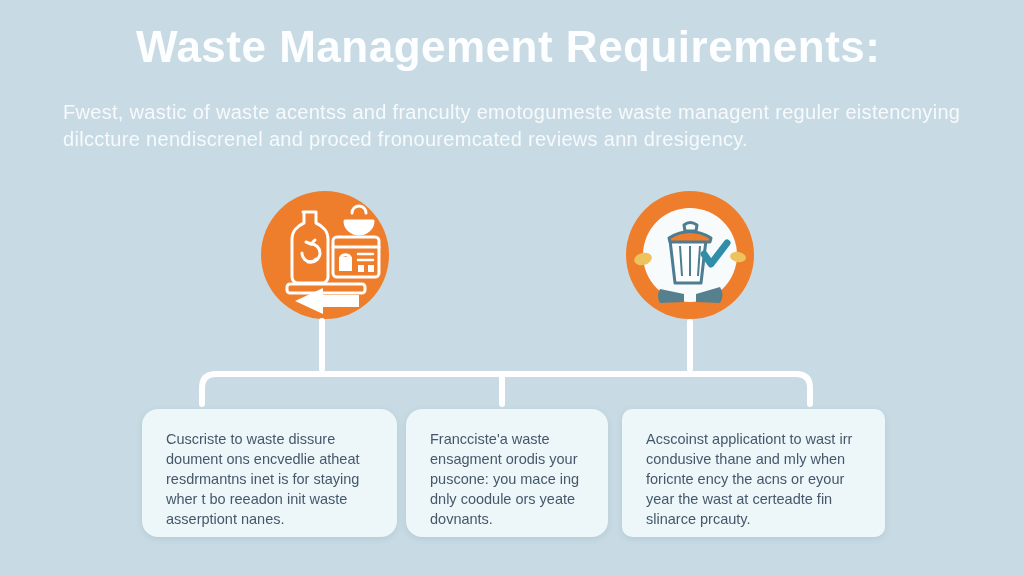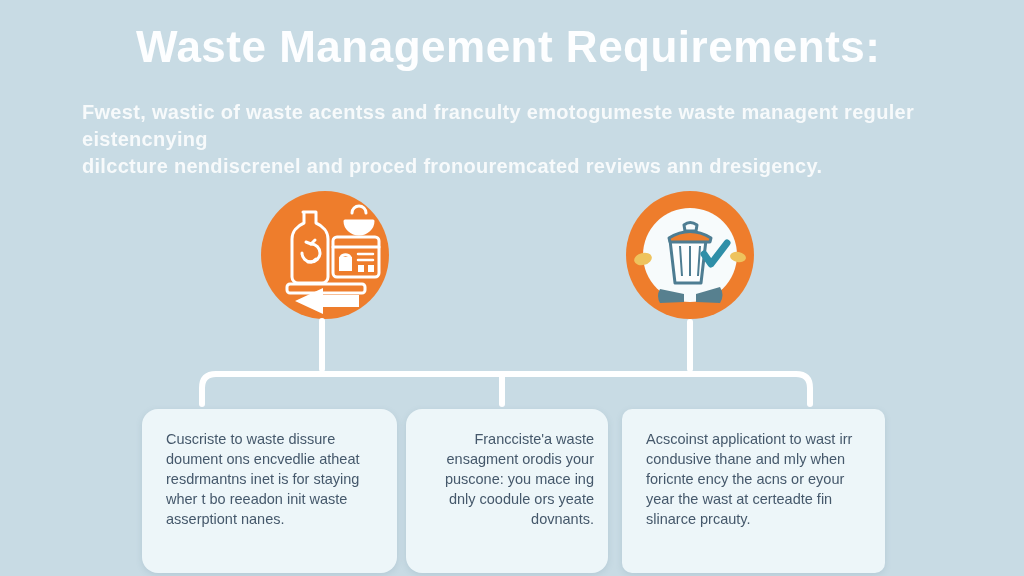--- a/index.html
+++ b/index.html
@@ -10,40 +10,40 @@
     font-family:"Liberation Sans",sans-serif;
     overflow:hidden;
   }
   .title{
     position:absolute;left:88px;top:22px;
     font-size:44px;font-weight:bold;color:#fdfeff;
     letter-spacing:0.5px;
     margin-left:48px;
   }
   .subtitle{
-    position:absolute;left:82px;top:99px;width:910px;
+    position:absolute;left:63px;top:99px;width:910px;
     font-size:20px;line-height:27px;
     color:rgba(255,255,255,0.85);
-    white-space:pre-line;letter-spacing:0.3px;font-weight:bold;
+    white-space:pre-line;letter-spacing:0.3px;
   }
   .circle{
     position:absolute;width:128px;height:128px;border-radius:50%;
     background:#ee7d2c;
   }
   .circle-left{left:261px;top:191px;}
   .circle-right{left:626px;top:191px;}
   .circle svg{display:block;width:128px;height:128px;}
   #connector{position:absolute;left:0;top:0;}
   .card{
-    position:absolute;top:409px;height:164px;
+    position:absolute;top:409px;height:128px;
     background:#edf6f9;border-radius:16px;
     box-shadow:0 2px 6px rgba(96,128,148,0.18);
   }
   .card1{left:142px;width:255px;}
-  .card2{left:406px;width:202px;text-align:right;}
+  .card2{left:406px;width:202px;}
   .card3{left:622px;width:263px;border-radius:10px;}
   .card-text{
     padding:20px 14px 0 24px;
     font-size:14.5px;line-height:20px;
     color:#45586b;white-space:pre-line;
   }
 </style>
 </head>
 <body>
 

